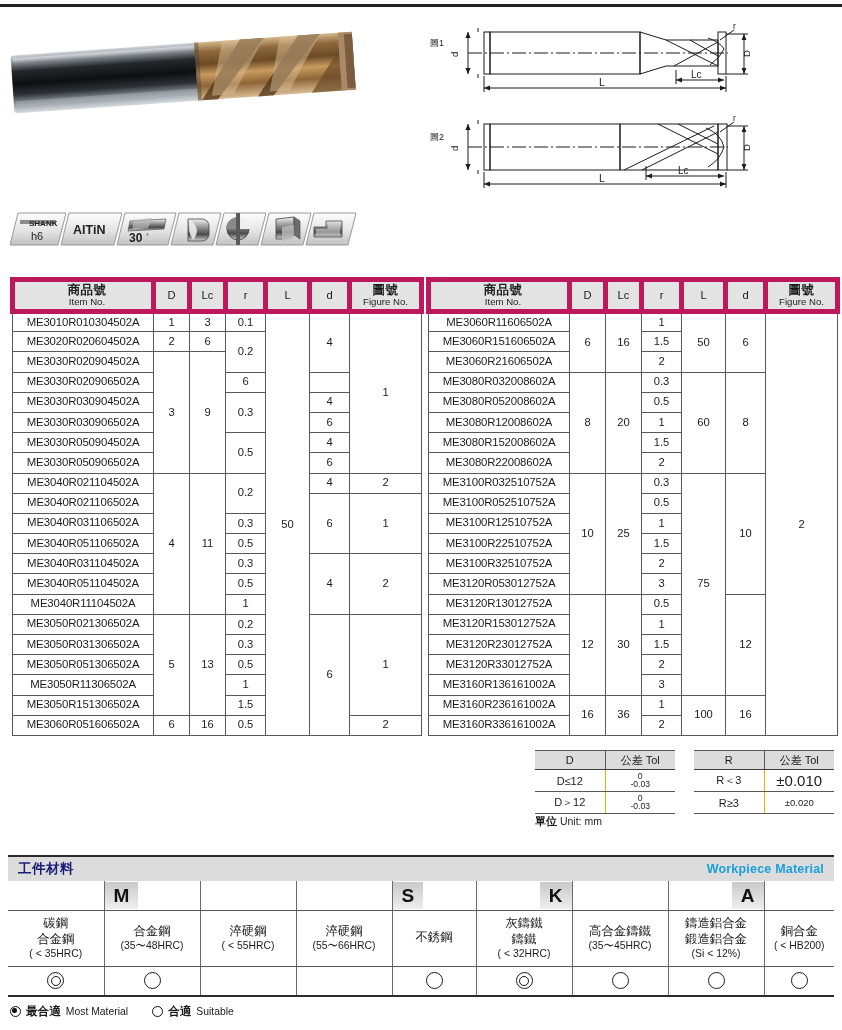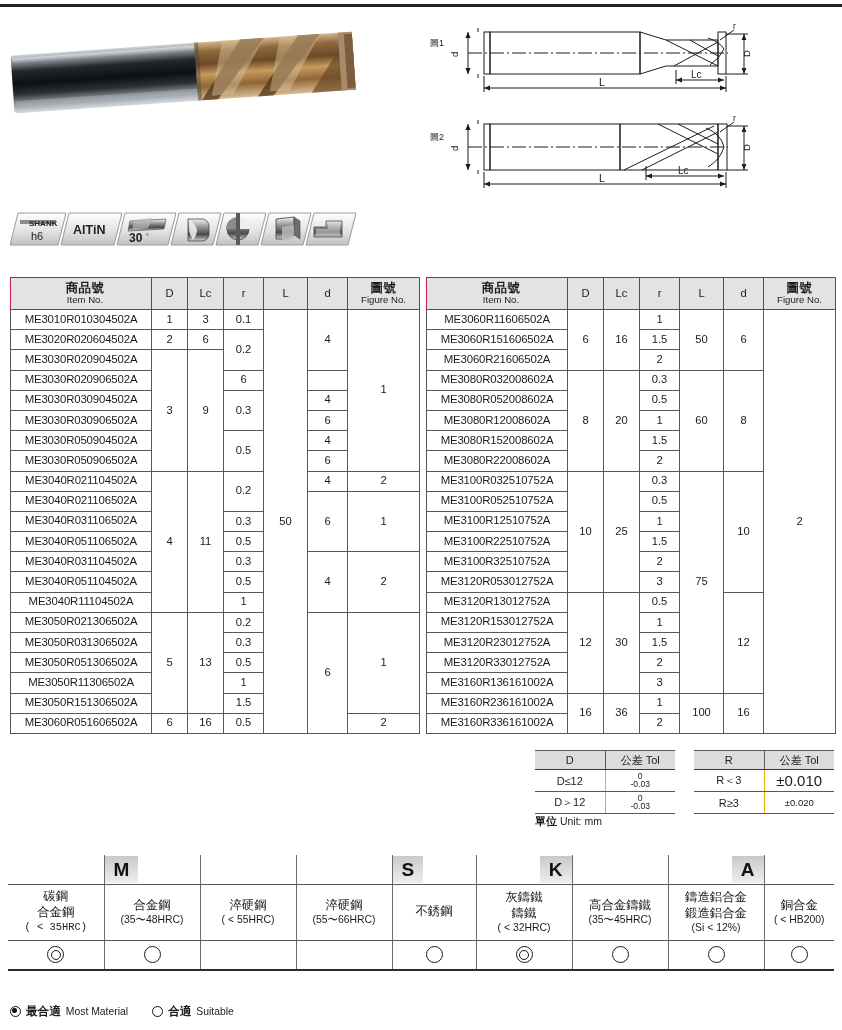--- a/index.html
+++ b/index.html
@@ -45,21 +45,21 @@
     font-size:11.2px;
     line-height:1.05;
     padding:0;
     height:20.2px;
     color:#1b1b1b;
   }
   .spec-table thead th{
     background:#e3e3e3;
     font-weight:normal;
     height:32px;
-    border:1px solid #be185d;
+    border:5px solid #be185d;
   }
   .spec-table thead th .cn{
     display:block; font-weight:bold; font-size:12.5px; letter-spacing:.4px;
   }
   .spec-table thead th .en{ display:block; font-size:9.6px; }
   .th-item{ text-align:left; padding-left:8px !important; }
   .col-item{ width:141px; }
   .col-d{ width:36px; }
   .col-lc{ width:36px; }
   .col-r{ width:40px; }
@@ -115,21 +115,21 @@
   .wm-name{ height:56px; border-bottom:1px solid #58585a; padding:3px 2px !important; }
   .wm-name .l{ display:block; font-size:12.4px; line-height:1.22; }
   .wm-name .s{ display:block; font-size:10.4px; line-height:1.25; }
   .wm-mark{ height:30px; border-bottom:2px solid #2b2b2d; }
   .ring-d{ display:inline-block; width:17px; height:17px; border-radius:50%;
     border:1.6px solid #1b1b1b; position:relative; vertical-align:middle; }
   .ring-d::after{ content:""; position:absolute; left:2.3px; top:2.3px;
     width:8.4px; height:8.4px; border-radius:50%; border:1.6px solid #1b1b1b; }
   .ring-s{ display:inline-block; width:17px; height:17px; border-radius:50%;
     border:1.6px solid #1b1b1b; vertical-align:middle; }
-  .wm-table td.noleft{ border-left:0;font-family:Liberation Mono, monospace; }
+  .wm-table td.noleft{ border-left:0; }
   .wm-table td.noright{ border-right:0;margin-left:32px; }
 
   
   .legend{ position:absolute; left:10px; top:1004px; display:flex; align-items:center; gap:8px; font-size:10.6px; }
   .legend .grp{ display:flex; align-items:center; gap:5px; margin-right:16px; }
   .legend .cn{ font-size:11.6px; font-weight:bold; }
   .legend .en{ font-size:10.4px; }
   .lg-ring-d{ display:inline-block; width:11px; height:11px; border-radius:50%;
     border:1.7px solid #111; position:relative; }
   .lg-ring-d::after{ content:""; position:absolute; left:1.3px; top:1.3px; width:4.4px; height:4.4px;
@@ -699,20 +699,24 @@
       </tr>
     </tbody>
   </table>
 
   <div class="unit">
     <b>單位</b>
     <span>Unit: mm</span>
   </div>
 
   <div class="wm-wrap">
+    <div class="wm-head">
+      <span class="cn">工件材料</span>
+      <span class="en">Workpiece Material</span>
+    </div>
     <table class="wm-table">
       <colgroup>
         <col style="width:96px">
           <col style="width:96px">
           <col style="width:96px">
           <col style="width:96px">
         <col style="width:84px">
           <col style="width:96px">
           <col style="width:96px">
           <col style="width:96px">

